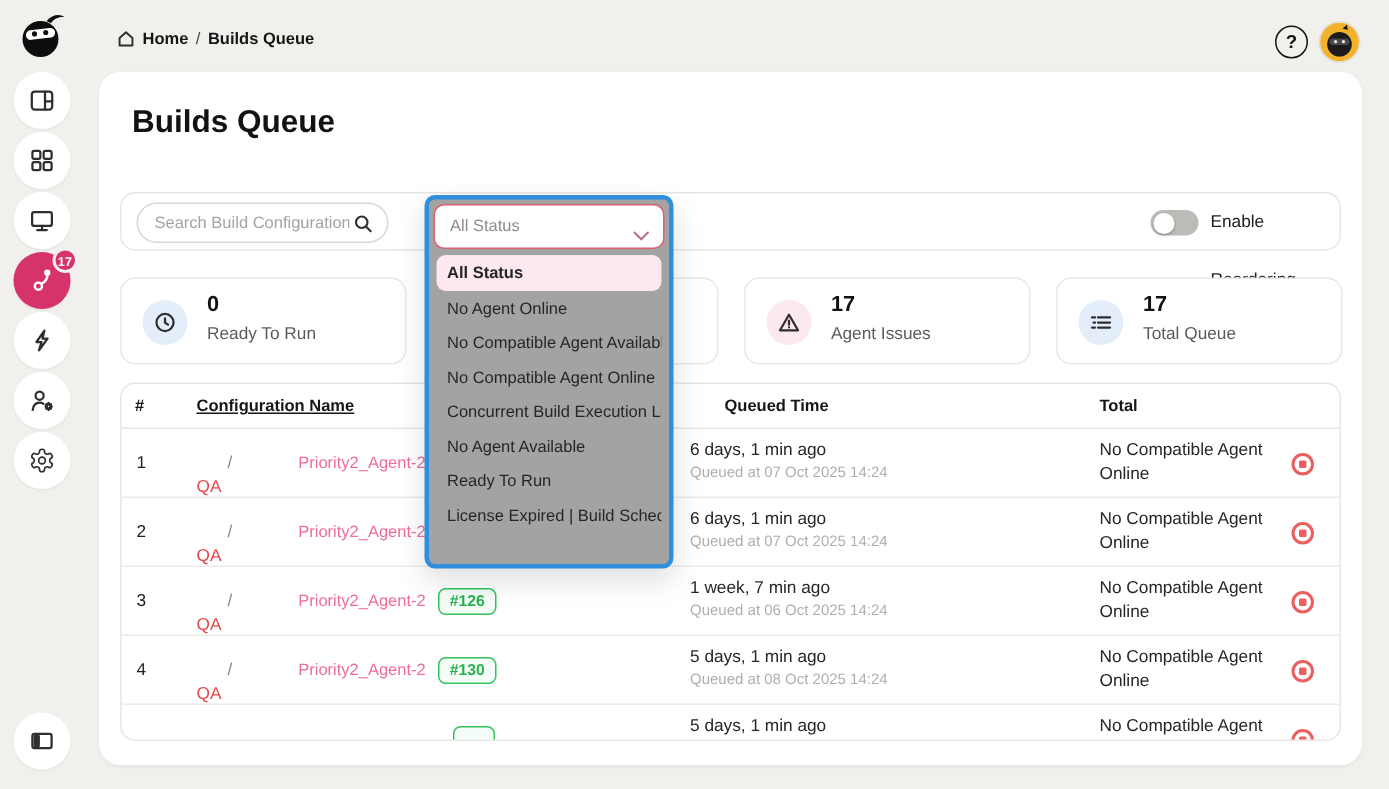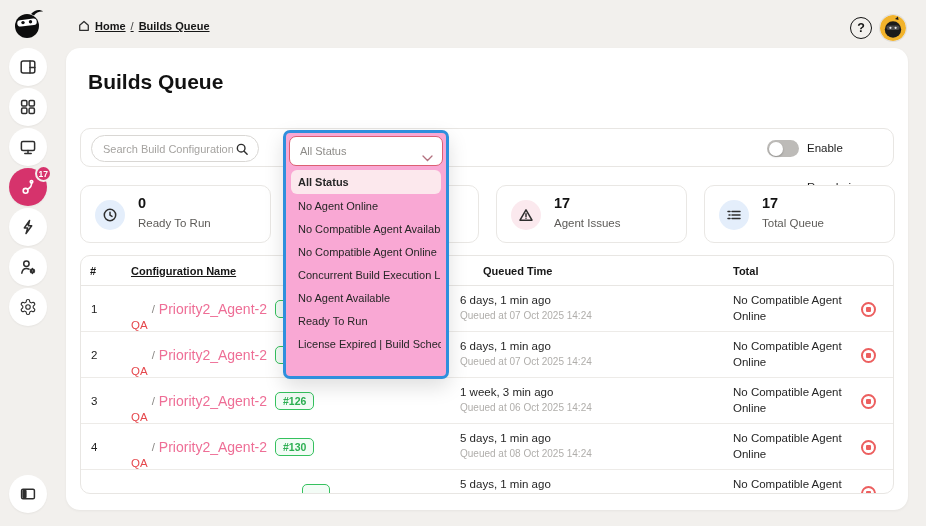--- a/index.html
+++ b/index.html
@@ -23,21 +23,21 @@
   .nav-badge {
     position:absolute; top:-3px; right:-5px; min-width:17px; height:17px; border-radius:9px;
     background:#d6336c; border:2px solid #f2f0ed; color:#fff; font-size:8.5px; font-weight:700;
     display:flex; align-items:center; justify-content:center; padding:0 2px;
   }
   .ic { stroke:#2e2e2e; fill:none; stroke-width:1.5; stroke-linecap:round; stroke-linejoin:round; }
   .ic-w { stroke:#fff; fill:none; stroke-width:1.6; stroke-linecap:round; stroke-linejoin:round; }
 
   
   .breadcrumb { position:absolute; left:78px; top:20px; display:flex; align-items:center; gap:5px;
-    font-size:11px; font-weight:700; color:#161616;text-decoration:underline; }
+    font-size:11px; font-weight:700; color:#161616; }
   .breadcrumb .sep { font-weight:400; color:#444; }
   .help-btn { position:absolute; left:850px; top:17px; width:22px; height:22px; border-radius:50%;
     border:1.8px solid #141414; background:transparent; display:flex; align-items:center; justify-content:center;
     font-size:12.5px; font-weight:700; color:#141414; cursor:pointer; }
   .avatar { position:absolute; left:880px; top:15px; width:26px; height:26px; border-radius:50%;
     overflow:hidden; cursor:pointer; box-shadow:0 0 0 1px rgba(0,0,0,.08); }
 
   
   .card { position:absolute; left:66px; top:48px; width:842px; height:462px; background:#fff;
     border-radius:14px; box-shadow:0 1px 3px rgba(0,0,0,.05); }
@@ -75,35 +75,35 @@
     border:1px solid #e8e6e3; border-radius:10px; background:#fff; overflow:hidden; }
   .thead { position:relative; height:30px; border-bottom:1px solid #e8e6e3; }
   .th { position:absolute; top:0; height:30px; line-height:30px; font-size:11px; font-weight:700; color:#161616; }
   .th.c0 { left:9px; } .th.c1 { left:50px;text-decoration:underline; } .th.c2 { left:402px; } .th.c3 { left:652px; }
   .trow { position:relative; height:46px; border-bottom:1px solid #edebe8; }
   .trow:last-child { border-bottom:none; }
   .cell-num { position:absolute; left:10px; top:0; height:46px; line-height:46px; font-size:11.5px; color:#202020; }
   .cell-cfg { position:absolute; left:50px; top:0; height:46px; display:flex; align-items:center; }
   .cfg-project { font-size:11.5px; color:#e5484d;margin-top:32px; }
   .cfg-sep { font-size:11.5px; color:#8a8885; margin:0 4px; }
-  .cfg-name { font-size:14px; color:#ee6e96; }
+  .cfg-name { font-size:11px; color:#ee6e96;margin-left:40px; }
   .badge { margin-left:8px; border:1.5px solid #35c15e; border-radius:5px; background:#f3fcf6;
     color:#2daf52; font-size:10.5px; font-weight:600; padding:2px 7px; min-width:26px; text-align:center; }
   .badge.empty { margin-left:171px; min-width:28px; height:19px; }
   .cell-time { position:absolute; left:379px; top:8px; }
   .time-ago { font-size:11.5px; color:#262626; }
   .time-sub { font-size:10px; color:#b0aeab; margin-top:4px; }
   .cell-status { position:absolute; left:652px; top:7px; width:125px; font-size:11.5px; color:#262626; line-height:15.5px; }
   .stop-btn { position:absolute; right:17px; top:16px; width:15px; height:15px; border-radius:50%;
     border:2px solid #ec5f5f; display:flex; align-items:center; justify-content:center; cursor:pointer; background:#fff; }
   .stop-btn .sq { width:5px; height:5px; background:#ec5f5f; border-radius:1px; }
 
   
   .dd-overlay { position:absolute; left:283px; top:130px; width:166px; height:249px;
-    border:3px solid #2f8fdd; border-radius:7px; background:#f9a8d4;
+    border:3px solid #2f8fdd; border-radius:7px; background:#a3a3a3;
     box-shadow:0 8px 20px rgba(0,0,0,.13); z-index:50; }
   .dd-select { position:absolute; left:3px; top:3px; width:154px; height:30px;
     border:1.5px solid #dd5f73; border-radius:7px; background:#fff; cursor:pointer; }
   .dd-select .val { position:absolute; left:10px; top:0; height:28px; line-height:28px; font-size:11px; color:#8e8c89; }
   .dd-select .chev { position:absolute; right:9px; top:11px; }
   .dd-menu { position:absolute; left:0; top:37px; width:160px; }
   .dd-opt { height:23px; line-height:23px; margin:0 5px; padding-left:7px; font-size:11px; color:#262626;
     border-radius:6px; cursor:pointer; white-space:nowrap; overflow:hidden; }
   .dd-opt.selected { background:#fce8ed; font-weight:700; height:24px; line-height:24px; margin-bottom:1px; }
 </style>
@@ -327,21 +327,21 @@
 
       <div class="trow">
         <span class="cell-num">3</span>
         <span class="cell-cfg">
           <span class="cfg-project">QA</span>
           <span class="cfg-sep">/</span>
           <span class="cfg-name">Priority2_Agent-2</span>
           <span class="badge">#126</span>
         </span>
         <span class="cell-time">
-          <div class="time-ago">1 week, 3 min ago</div>
+          <div class="time-ago">1 week, 7 min ago</div>
           <div class="time-sub">Queued at 06 Oct 2025 14:24</div>
         </span>
         <span class="cell-status">No Compatible Agent Online</span>
         <span class="stop-btn">
             <span class="sq"></span>
           </span>
       </div>
 
       <div class="trow">
         <span class="cell-num">4</span>

